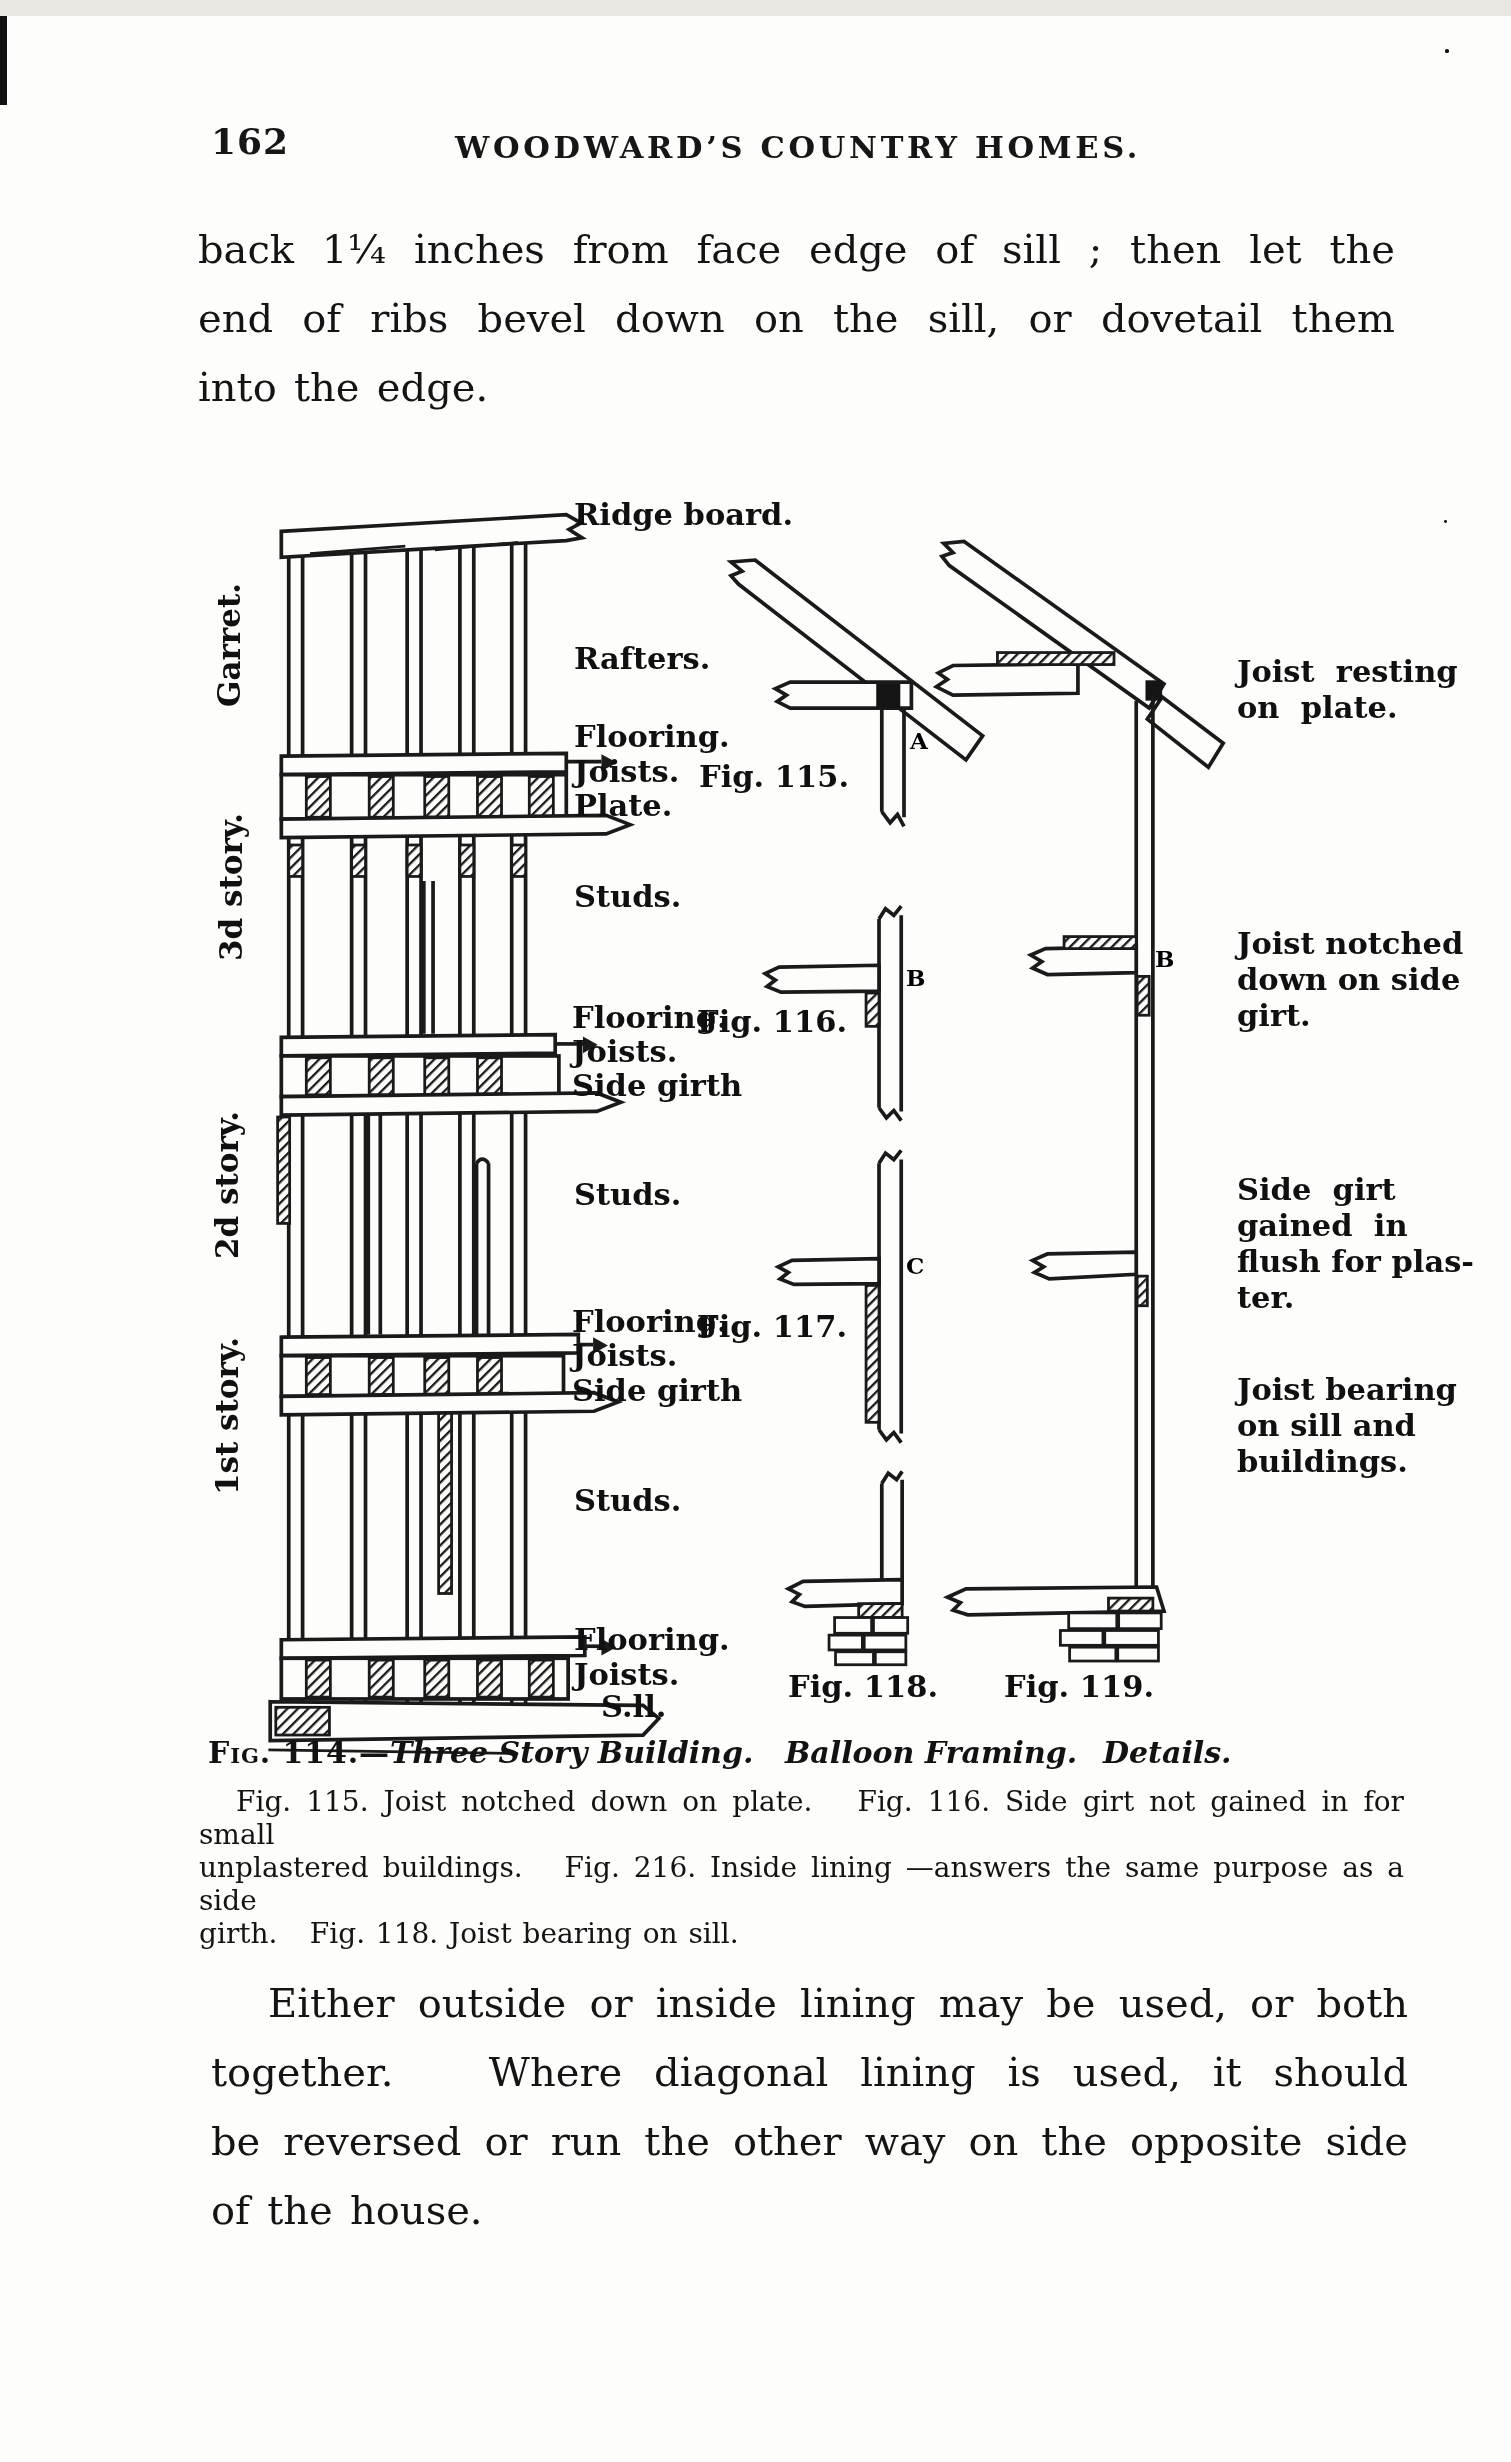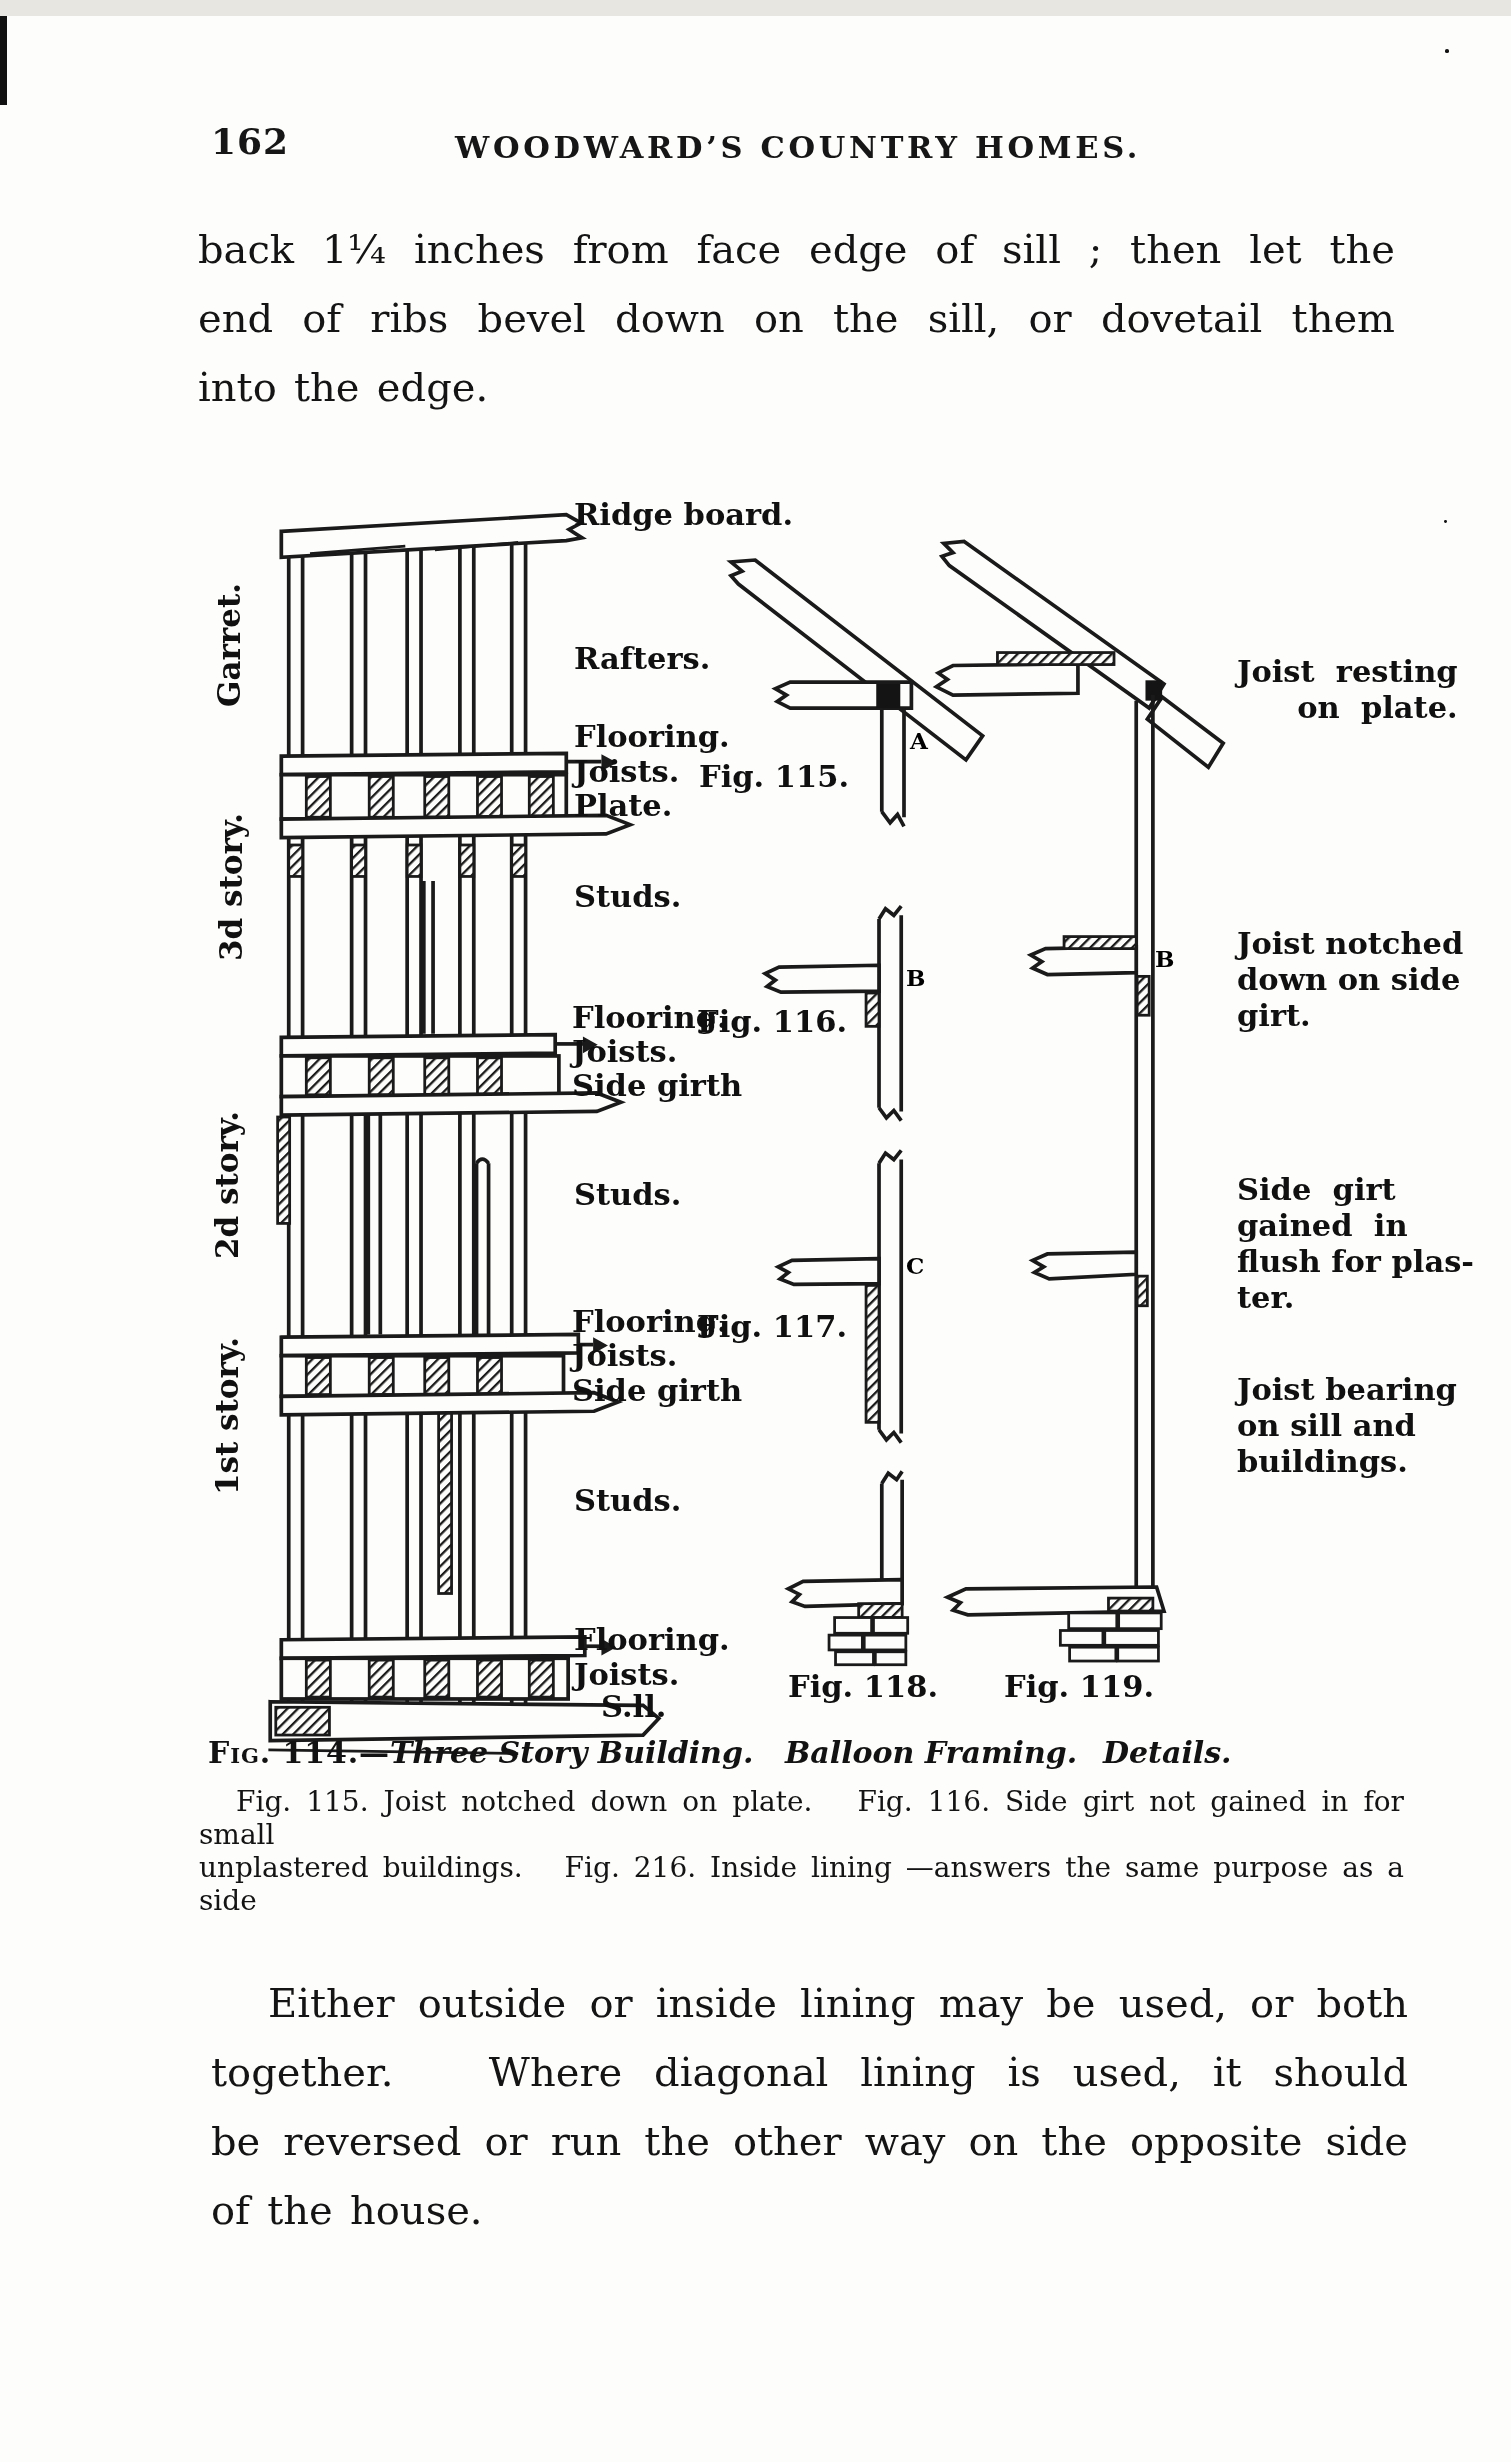--- a/index.html
+++ b/index.html
@@ -220,21 +220,21 @@
   <div class="abs figlabel" style="left:574px;top:1641px;">Joists.</div>
   <div class="abs figlabel" style="left:601px;top:1673px;">S.ll.</div>
   <div class="abs figlabel" style="left:788px;top:1653px;">Fig. 118.</div>
   <div class="abs figlabel" style="left:1004px;top:1653px;">Fig. 119.</div>
 
   <div class="abs letter" style="left:910px;top:711px;">A</div>
   <div class="abs letter" style="left:906px;top:948px;">B</div>
   <div class="abs letter" style="left:906px;top:1236px;">C</div>
   <div class="abs letter" style="left:1155px;top:929px;">B</div>
 
-  <div class="abs rightblock" style="left:1237px;top:637px;text-align:right;">
+  <div class="abs rightblock" style="left:1237px;top:637px;">
     <div>Joist  resting</div>
     <div>on  plate.</div>
   </div>
   <div class="abs rightblock" style="left:1237px;top:909px;">
     <div>Joist notched</div>
     <div>down on side</div>
     <div>girt.</div>
   </div>
   <div class="abs rightblock" style="left:1237px;top:1155px;">
     <div>Side  girt</div>
@@ -248,20 +248,21 @@
     <div>buildings.</div>
   </div>
 
   <div class="abs capmain" style="left:208px;top:1719px;"><span class="sc">Fig. 114.—</span><span class="it">Three Story Building.</span></div>
   <div class="abs capmain it" style="left:785px;top:1719px;font-style:italic;font-weight:bold;">Balloon Framing.</div>
   <div class="abs capmain it" style="left:1103px;top:1719px;font-style:italic;font-weight:bold;">Details.</div>
 
   <div class="abs" style="left:199px;top:1769px;">
     <div class="capsmall first just">Fig. 115. Joist notched down on plate.   Fig. 116. Side girt not gained in for small</div>
     <div class="capsmall just">unplastered buildings.   Fig. 216. Inside lining —answers the same purpose as a side</div>
+    <div class="capsmall">girth.   Fig. 118. Joist bearing on sill.</div>
   </div>
 
   <div class="abs" style="left:211px;top:1953px;">
     <div class="bodyline just indent1">Either outside or inside lining may be used, or both</div>
     <div class="bodyline just">together.   Where diagonal lining is used, it should</div>
     <div class="bodyline just">be reversed or run the other way on the opposite side</div>
     <div class="bodyline">of the house.</div>
   </div>
 
 </div>

